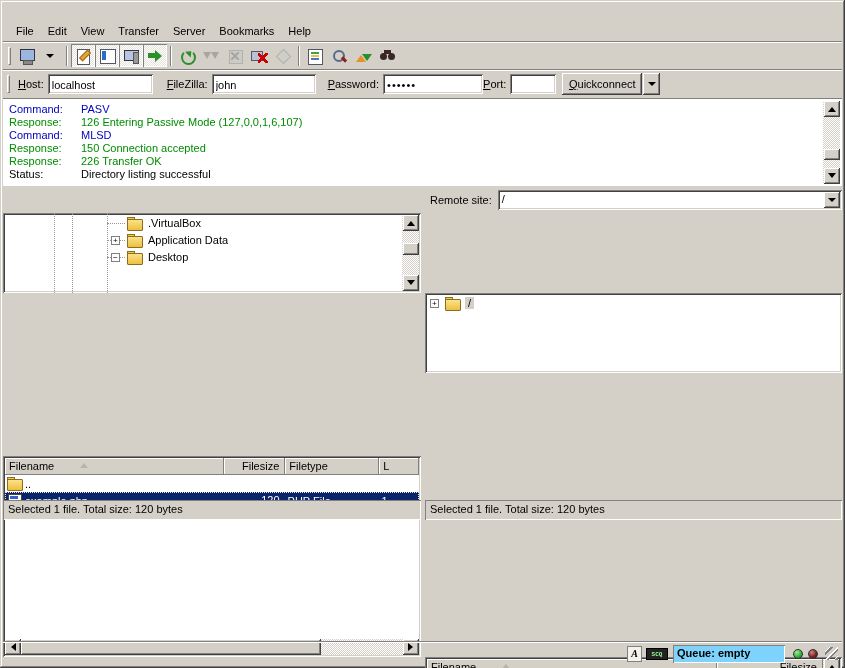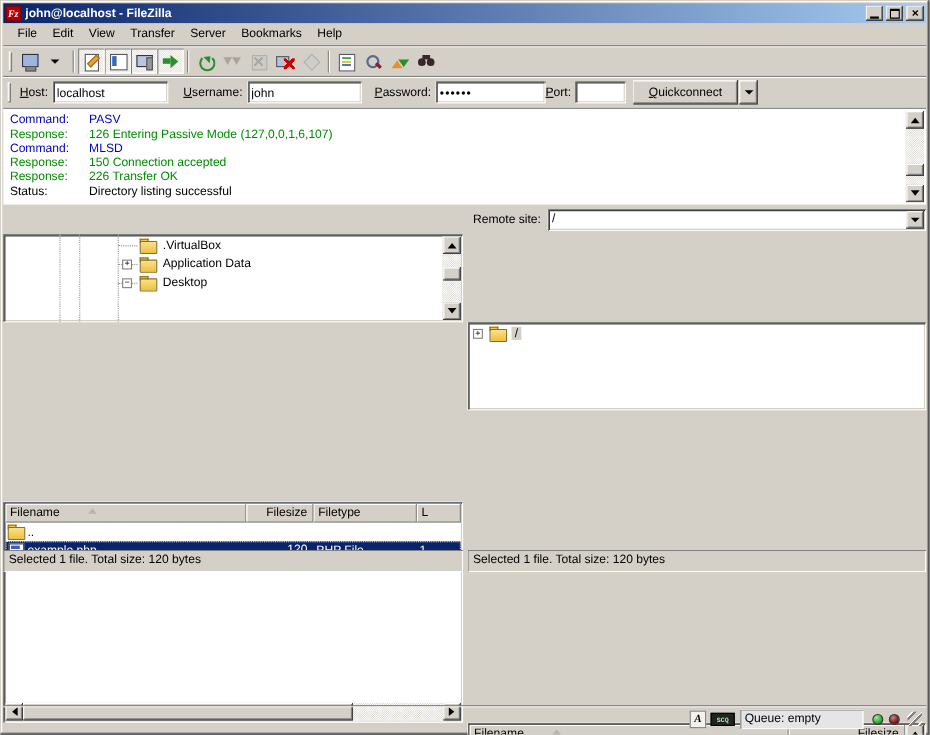--- a/index.html
+++ b/index.html
@@ -147,46 +147,33 @@
   .tab{height:19px;padding:3px 10px 0 10px;background:#D4D0C8;margin-right:1px;white-space:nowrap;
        box-shadow: inset -1px -1px #808080, inset 1px 1px #fff;border-top-left-radius:2px;border-top-right-radius:2px;}
   .tab.active{background:#fff;font-weight:bold;height:21px;position:relative;top:-2px;box-shadow: inset -1px -1px #808080, inset 1px 1px #fff;}
   
   .statusbar{left:3px;top:641px;width:839px;height:24px;border-top:1px solid #808080;box-shadow:inset 0 1px #fff;
              display:flex;align-items:center;justify-content:flex-end;padding-right:4px;}
   .ascii-ind{width:15px;height:16px;background:#f4f2ec;border:1px solid #808080;font:italic bold 10px/14px "Liberation Serif",serif;
              text-align:center;margin-right:4px;}
   .scq{width:22px;height:12px;background:#222;color:#9f9;font:bold 6px/12px "Liberation Mono",monospace;text-align:center;
        border:1px solid #000;margin-right:5px;letter-spacing:0;}
-  .queuefield{width:112px;height:18px;background:#e5e5e5;box-shadow: inset 1px 1px #808080, inset -1px -1px #fff;
-              padding:2px 0 0 4px;margin-right:8px;white-space:nowrap;}
+  .queuefield{width:112px;height:18px;background:#7dd3fc;box-shadow: inset 1px 1px #808080, inset -1px -1px #fff;
+              padding:2px 0 0 4px;margin-right:8px;white-space:nowrap;font-weight:bold;}
   .led{width:10px;height:10px;border-radius:50%;margin-right:5px;border:1px solid #333;}
   .led-green{background:radial-gradient(circle at 35% 30%,#9fe89f,#2fae2f 60%,#1a6e1a);}
   .led-red{background:radial-gradient(circle at 35% 30%,#c88,#7a1f1f 60%,#4c0f0f);}
   .grip{width:13px;height:13px;margin-left:2px;background:
      repeating-linear-gradient(135deg,transparent 0 3px,#fff 3px 4px,#808080 4px 6px);}
 </style>
 </head>
 <body>
 
 <div class="win">
 
-  <div class="abs titlebar">
-    <span class="fzicon">Fz</span>
-    <span class="titletext">john@localhost - FileZilla</span>
-    <span class="wbtn raised">
-        <span class="glyph-min"></span>
-      </span>
-    <span class="wbtn raised">
-        <span class="glyph-max"></span>
-      </span>
-    <span class="wbtn raised" style="margin-left:3px">
-        <span class="glyph-x">×</span>
-      </span>
-  </div>
 
   <div class="abs menubar" id="menubar">
       <span class="menu-item">File</span>
       <span class="menu-item">Edit</span>
       <span class="menu-item">View</span>
       <span class="menu-item">Transfer</span>
       <span class="menu-item">Server</span>
       <span class="menu-item">Bookmarks</span>
       <span class="menu-item">Help</span>
     </div>
@@ -240,27 +227,27 @@
       </span>
       <span class="tb normal">
         <span class="tbi tbi-find-files"></span>
       </span>
     </div>
 
   <div class="abs quickbar bar">
     <span class="gripper" style="margin-left:4px"></span>
     <span class="ql" style="margin-left:4px">Host:</span>
     <input class="txt" style="width: 105px;" value="localhost">
-    <span class="ql" style="margin-left:14px">Username:</span>
+    <span class="ql" style="margin-left:14px">FileZilla:</span>
     <input class="txt" style="width: 104px;" value="john">
     <span class="ql" style="margin-left:12px">Password:</span>
     <input class="txt" style="width: 100px; letter-spacing: 1px;" value="••••••">
     <span class="ql" style="margin-left:0">Port:</span>
     <input class="txt" style="width: 46px;" value="">
-    <button class="btn qcb" style="margin-left:6px;width:96px">
+    <button class="btn qcb" style="margin-left:6px;width:80px">
         <span>Quickconnect</span>
       </button>
     <button class="btn ddbtn" style="margin-left:1px">
         <span class="tri-down"></span>
       </button>
   </div>
 
   <div class="abs logpanel sunkwhite bar">
     <div id="log" style="position:absolute;left:6px;top:4px;right:24px;bottom:2px;overflow:hidden">
         <div class="log-row">

